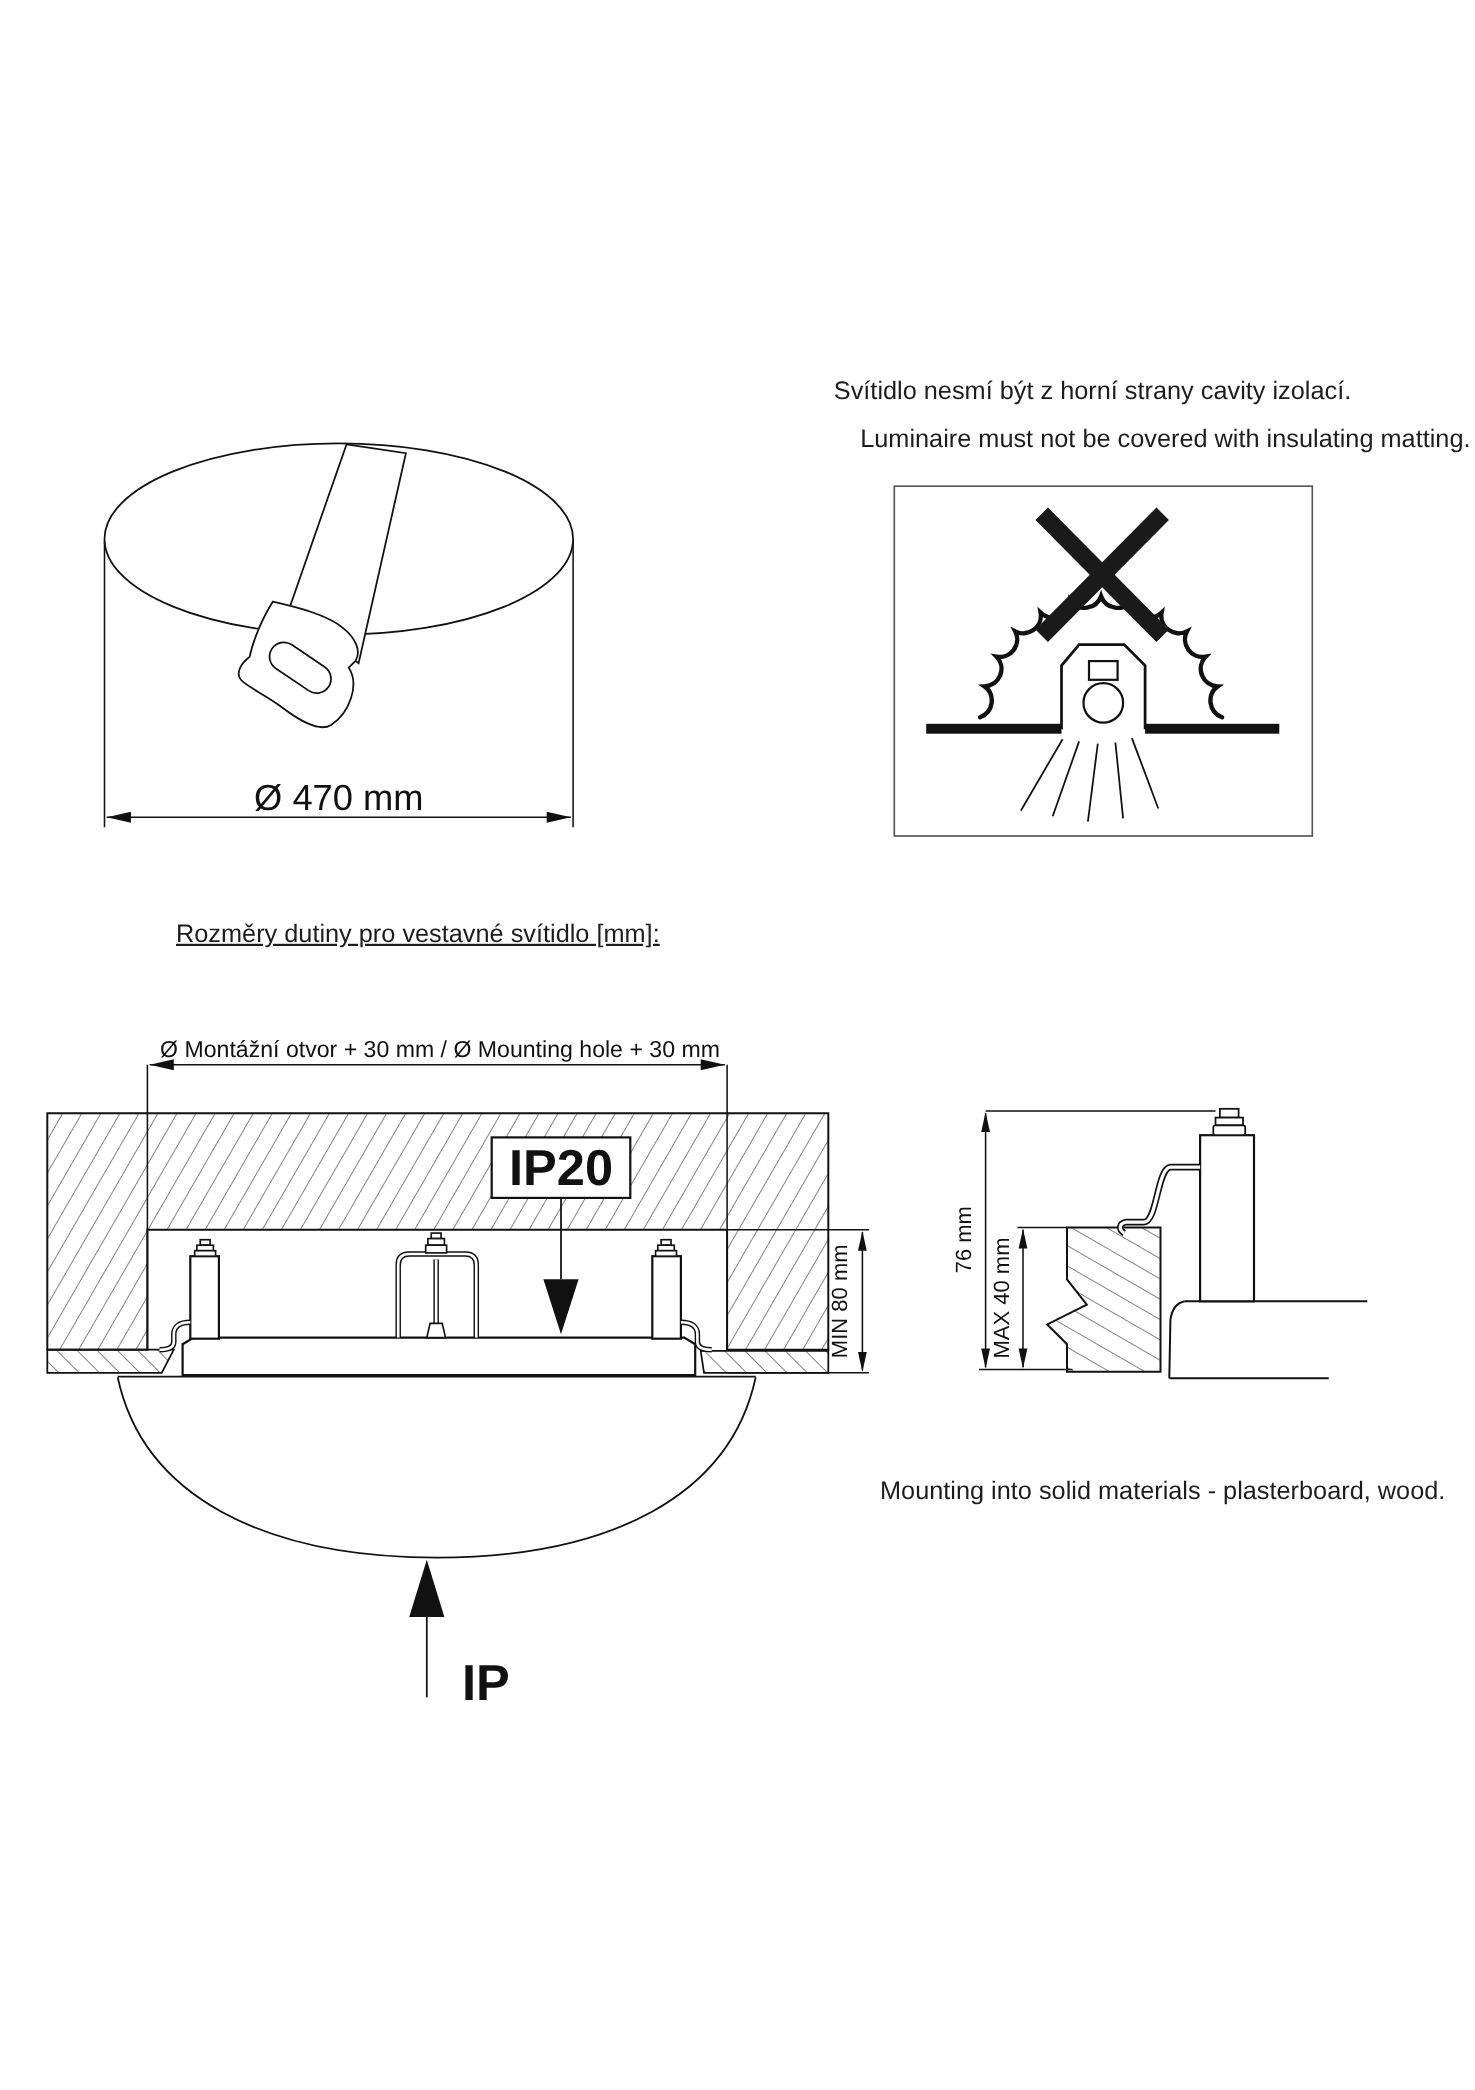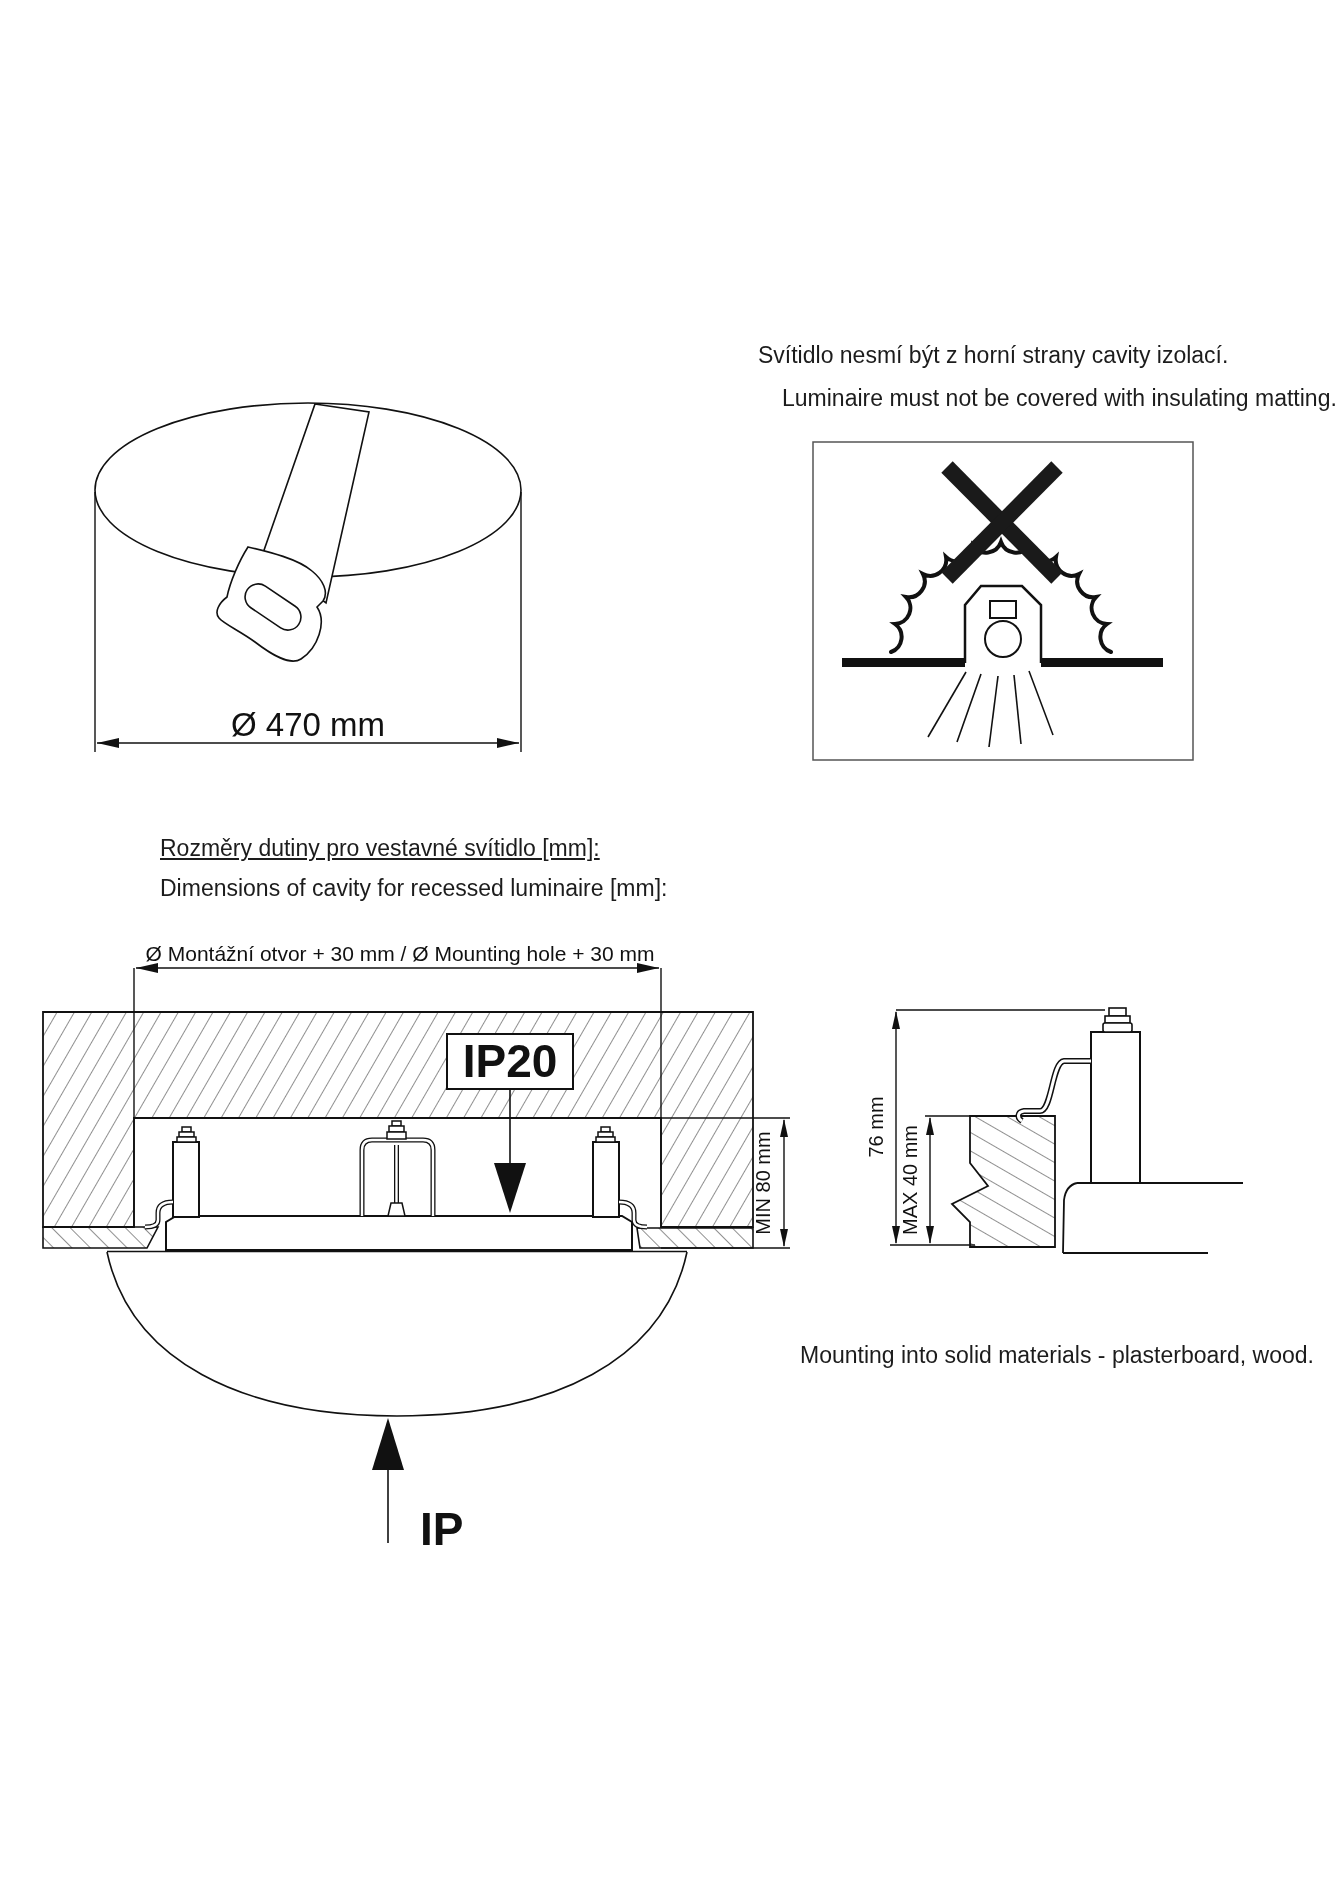--- a/index.html
+++ b/index.html
@@ -66,21 +66,20 @@
       <line x1="1029" y1="671" x2="1053" y2="735"></line>
     </g>
 
     <g stroke="#1a1a1a" stroke-width="16">
       <line x1="947" y1="467" x2="1057" y2="578"></line>
       <line x1="1057" y1="467" x2="947" y2="578"></line>
     </g>
   </svg>
 
   <div class="note" style="left:160px;top:837px;text-decoration:underline;">Rozměry dutiny pro vestavné svítidlo [mm]:</div>
-  <div class="note" style="left:160px;top:877px;">Dimensions of cavity for recessed luminaire [mm]:</div>
 
   <svg width="810" height="630" style="left:0px;top:940px;" viewBox="0 940 810 630">
     <defs>
       <pattern id="hatchSteep" width="15" height="15" patternUnits="userSpaceOnUse" patternTransform="rotate(30)">
         <line x1="0" y1="0" x2="0" y2="15" stroke="#333" stroke-width="1.1"></line>
       </pattern>
       <pattern id="hatch45" width="13" height="13" patternUnits="userSpaceOnUse" patternTransform="rotate(-45)">
         <line x1="0" y1="0" x2="0" y2="13" stroke="#333" stroke-width="1.1"></line>
       </pattern>
     </defs>

